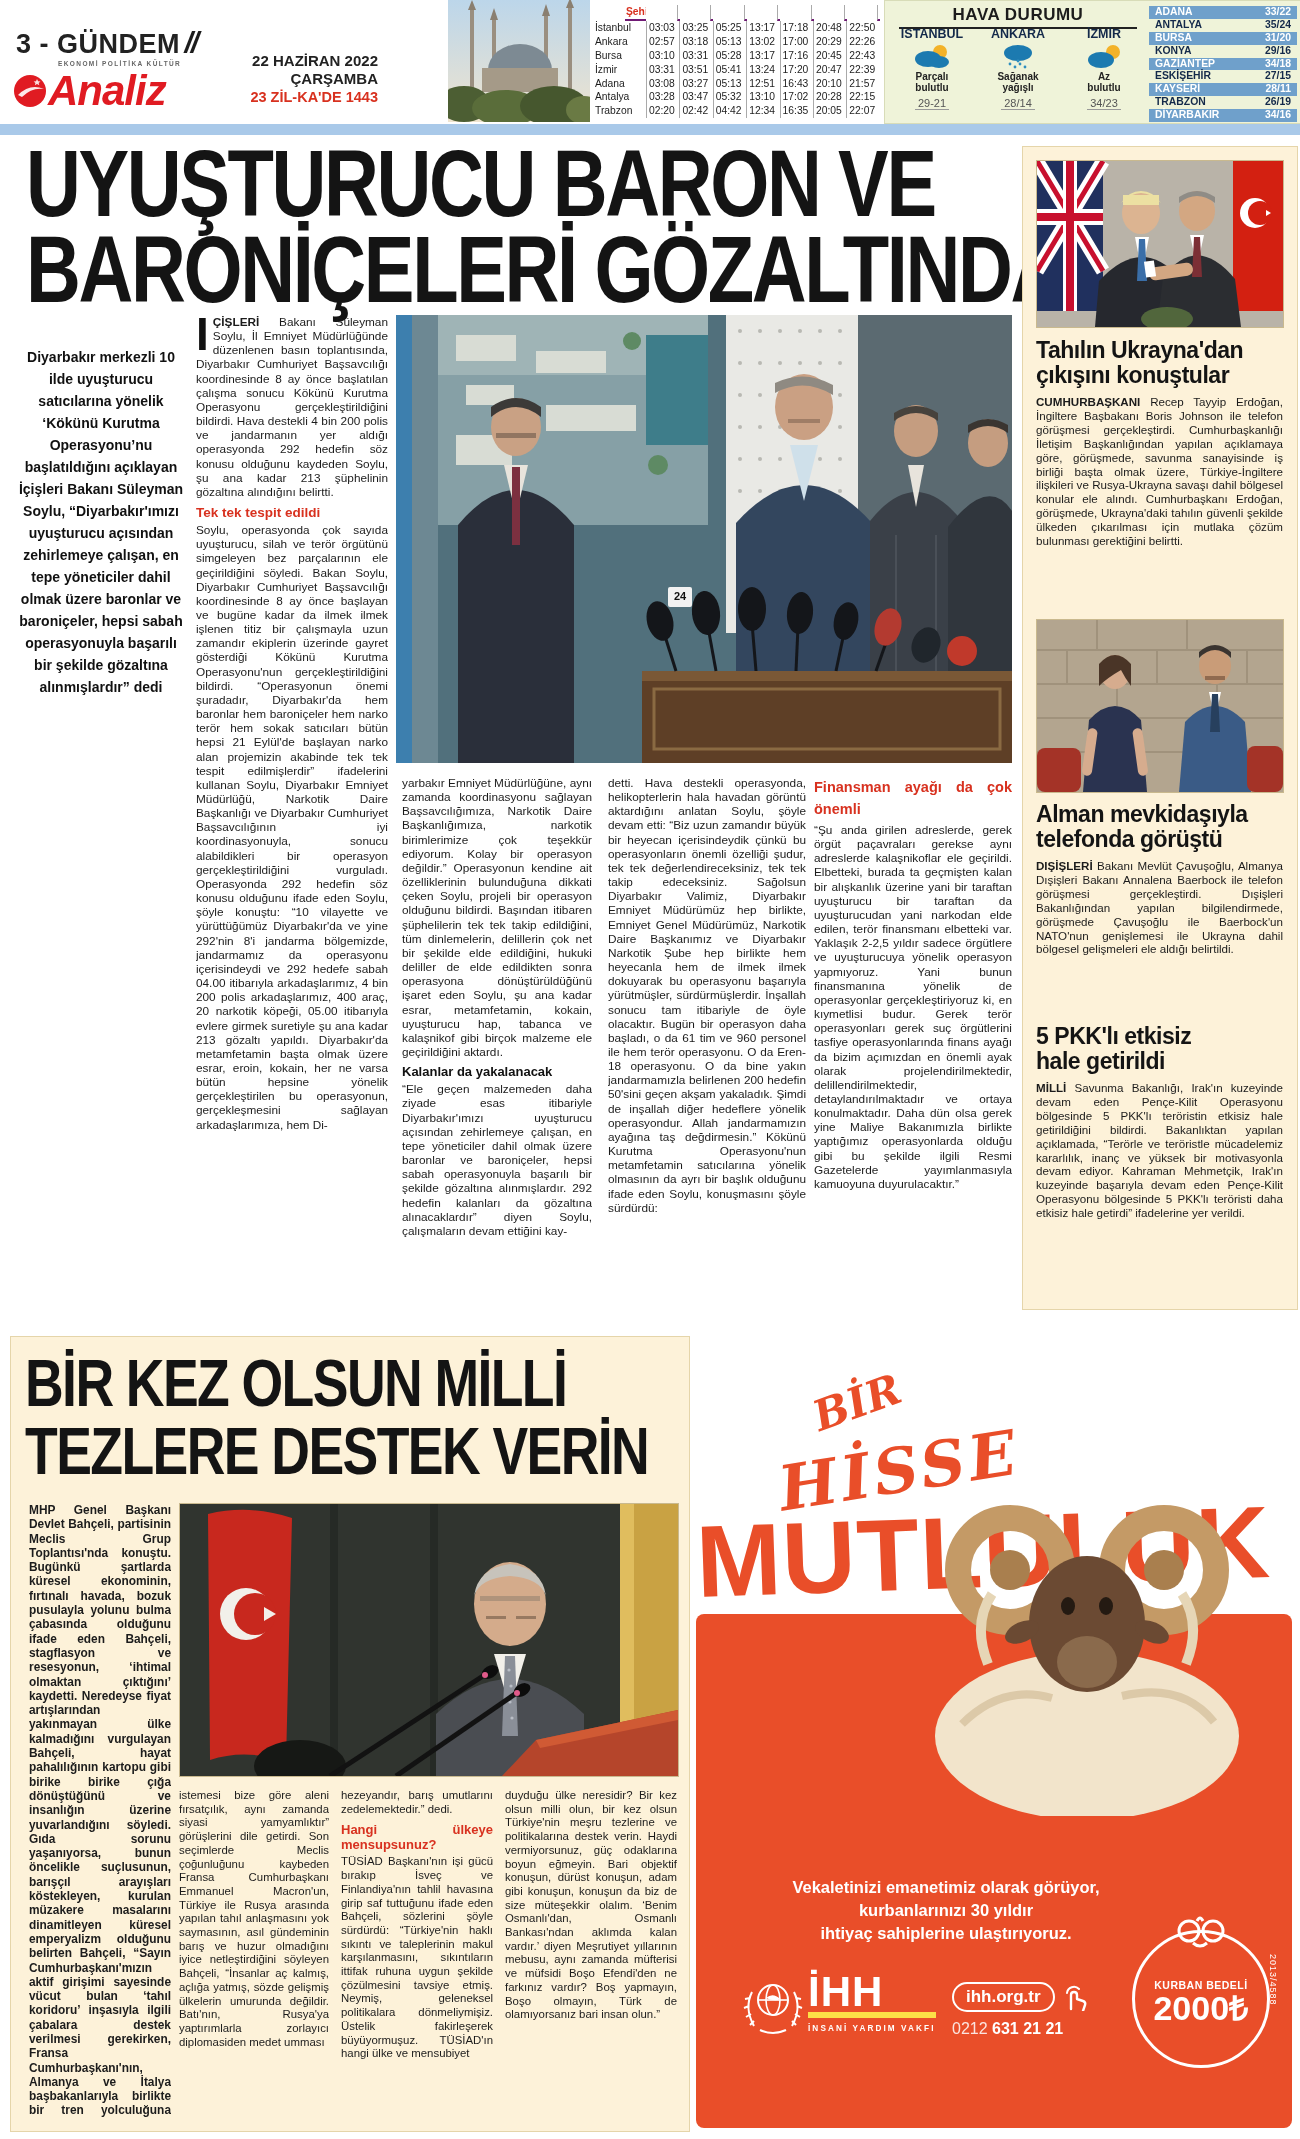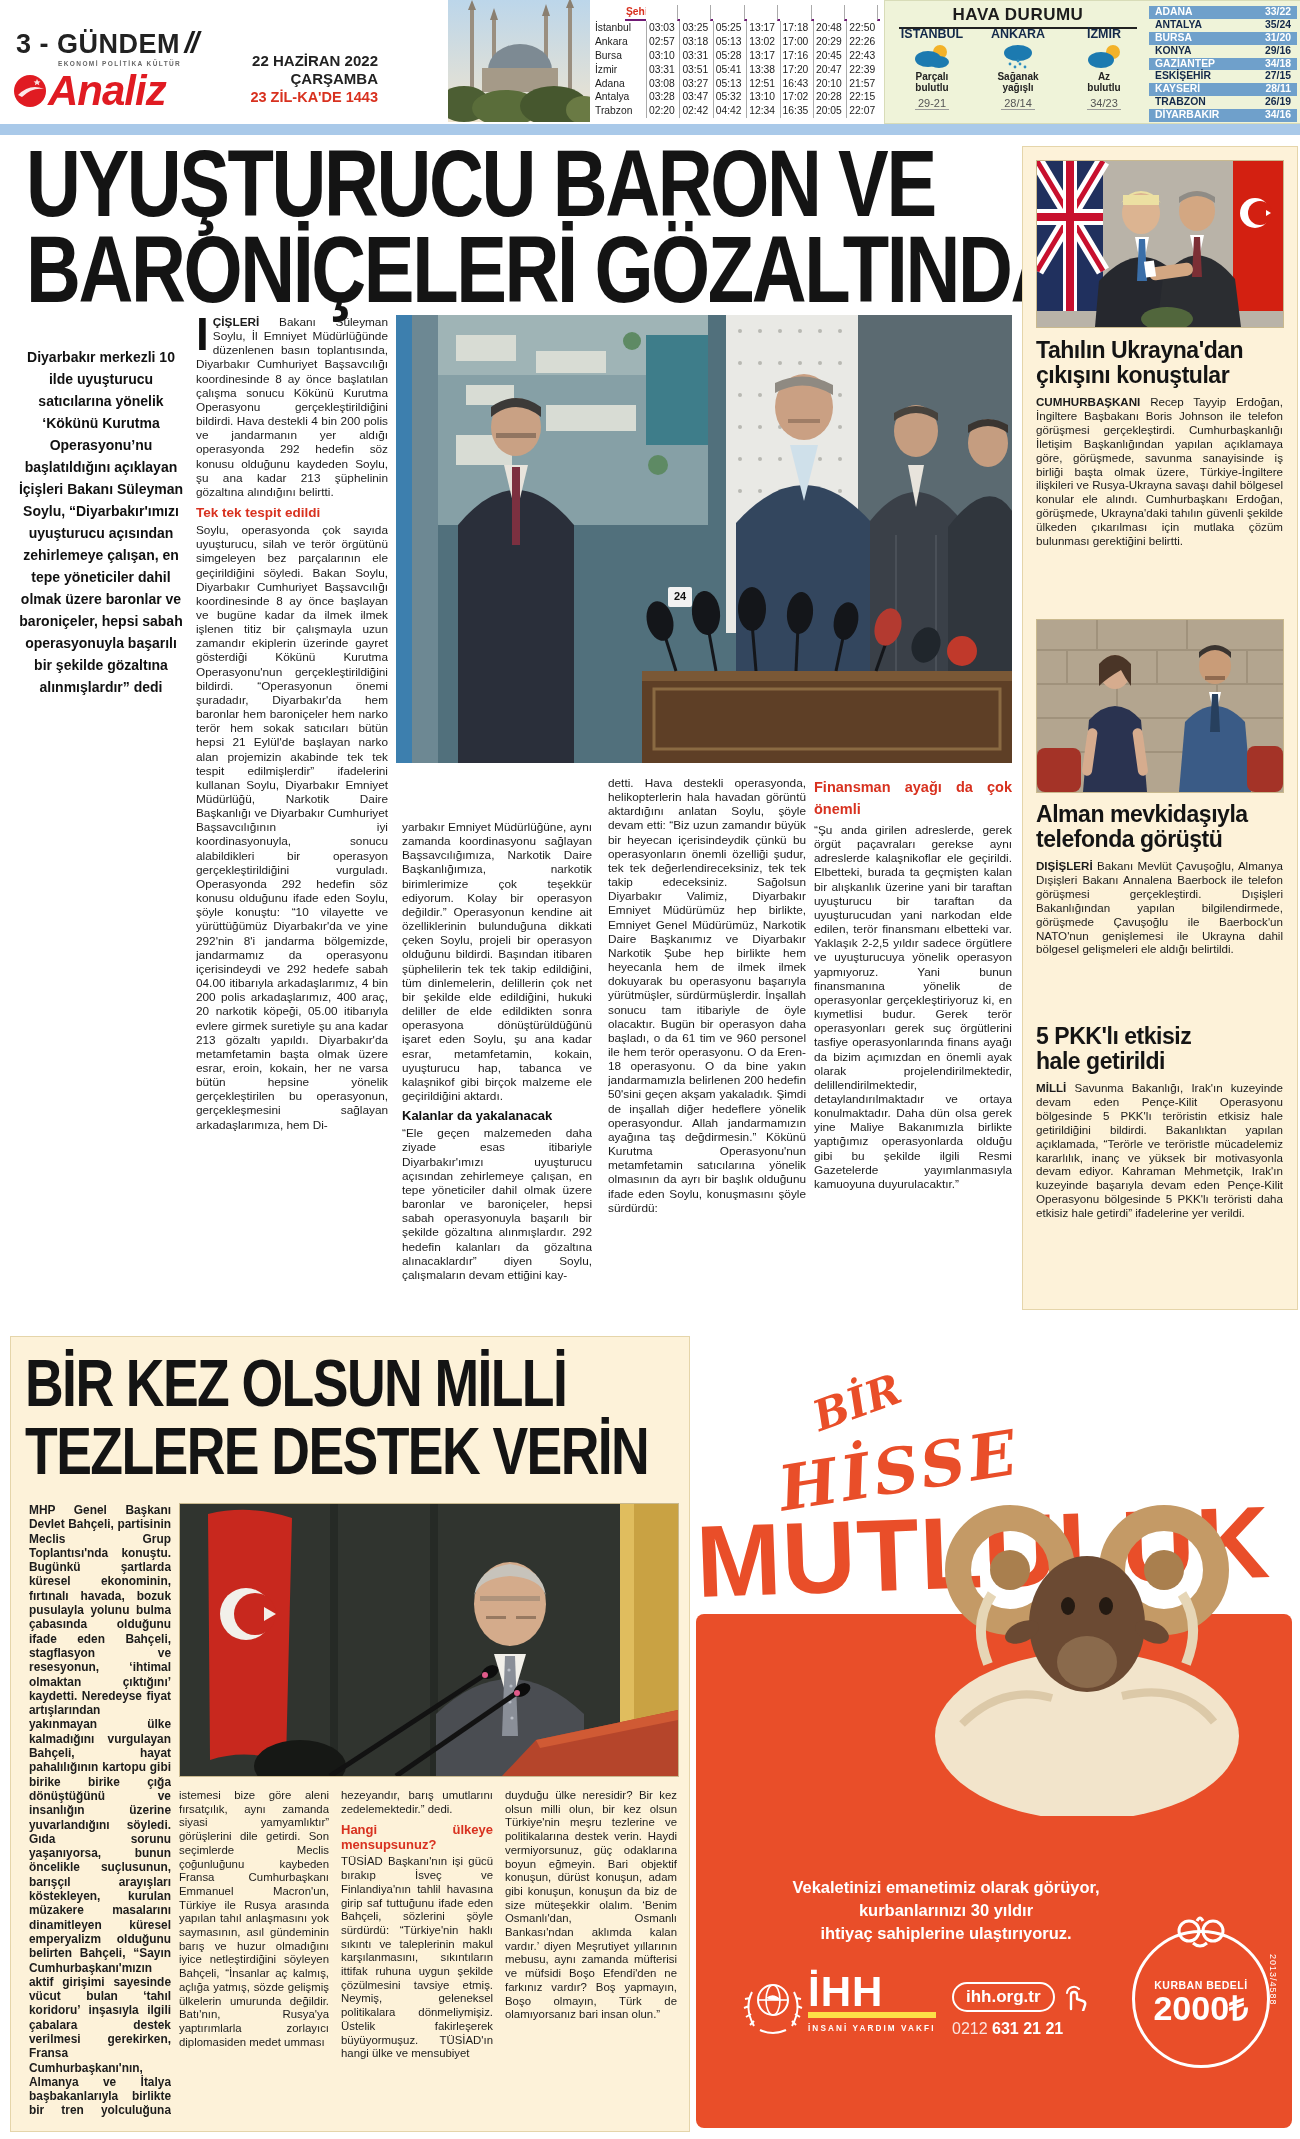--- a/index.html
+++ b/index.html
@@ -152,21 +152,21 @@
       <div class="c">03:31</div>
       <div class="c">05:28</div>
       <div class="c">13:17</div>
       <div class="c">17:16</div>
       <div class="c">20:45</div>
       <div class="c">22:43</div>
     <div class="c0">İzmir</div>
       <div class="c">03:31</div>
       <div class="c">03:51</div>
       <div class="c">05:41</div>
-      <div class="c">13:38</div>
+      <div class="c">13:24</div>
       <div class="c">17:20</div>
       <div class="c">20:47</div>
       <div class="c">22:39</div>
     <div class="c0">Adana</div>
       <div class="c">03:08</div>
       <div class="c">03:27</div>
       <div class="c">05:13</div>
       <div class="c">12:51</div>
       <div class="c">16:43</div>
       <div class="c">20:10</div>
@@ -415,21 +415,21 @@
         <ellipse cx="404" cy="298" rx="13" ry="21" transform="rotate(6 404 298)"></ellipse>
         <ellipse cx="450" cy="306" rx="12" ry="19" transform="rotate(12 450 306)"></ellipse>
       </g>
       <ellipse cx="492" cy="312" rx="13" ry="19" transform="rotate(16 492 312)" fill="#b33a30"></ellipse>
       <ellipse cx="530" cy="330" rx="14" ry="18" transform="rotate(20 530 330)" fill="#20262c"></ellipse>
       <circle cx="566" cy="336" r="15" fill="#c0392b"></circle>
     </svg>
     <span class="abs mic-cube" style="left:272px;top:272px;width:24px;height:20px;">24</span>
   </div>
 
-  <div class="abs body-txt just" style="left:402px;top:776px;width:190px;height:557px;margin-top:44px;">
+  <div class="abs body-txt just" style="left:402px;top:776px;width:190px;height:557px;">
     <span>yarbakır Emniyet Müdürlüğüne, aynı zamanda koordinasyonu sağlayan Başsavcılığımıza, Narkotik Daire Başkanlığımıza, narkotik birimlerimize çok teşekkür ediyorum. Kolay bir operasyon değildir.” Operasyonun kendine ait özelliklerinin bulunduğuna dikkati çeken Soylu, projeli bir operasyon olduğunu bildirdi. Başından itibaren şüphelilerin tek tek takip edildiğini, tüm dinlemelerin, delillerin çok net bir şekilde elde edildiğini, hukuki deliller de elde edildikten sonra operasyona dönüştürüldüğünü işaret eden Soylu, şu ana kadar esrar, metamfetamin, kokain, uyuşturucu hap, tabanca ve kalaşnikof gibi birçok malzeme ele geçirildiğini aktardı.</span>
     <div class="sub-black">Kalanlar da yakalanacak</div>
     <span>“Ele geçen malzemeden daha ziyade esas itibariyle Diyarbakır'ımızı uyuşturucu açısından zehirlemeye çalışan, en tepe yöneticiler dahil olmak üzere baronlar ve baroniçeler, hepsi sabah operasyonuyla başarılı bir şekilde gözaltına alınmışlardır. 292 hedefin kalanları da gözaltına alınacaklardır” diyen Soylu, çalışmaların devam ettiğini kay-</span>
   </div>
 
   <div class="abs body-txt just" style="left:608px;top:776px;width:198px;height:557px;">
     <span>detti. Hava destekli operasyonda, helikopterlerin hala havadan görüntü aktardığını anlatan Soylu, şöyle devam etti: “Biz uzun zamandır büyük bir heyecan içerisindeydik çünkü bu operasyonların önemli özelliği şudur, tek tek değerlendireceksiniz, tek tek takip edeceksiniz. Sağolsun Diyarbakır Valimiz, Diyarbakır Emniyet Müdürümüz hep birlikte, Emniyet Genel Müdürümüz, Narkotik Daire Başkanımız ve Diyarbakır Narkotik Şube hep birlikte hem heyecanla hem de ilmek ilmek dokuyarak bu operasyonu başarıyla yürütmüşler, sürdürmüşlerdir. İnşallah sonucu tam itibariyle de öyle olacaktır. Bugün bir operasyon daha başladı, o da 61 tim ve 960 personel ile hem terör operasyonu. O da Eren-18 operasyonu. O da bine yakın jandarmamızla belirlenen 200 hedefin 50'sini geçen akşam yakaladık. Şimdi de inşallah diğer hedeflere yönelik operasyondur. Allah jandarmamızın ayağına taş değdirmesin.” Kökünü Kurutma Operasyonu'nun metamfetamin satıcılarına yönelik olmasının da ayrı bir başlık olduğunu ifade eden Soylu, konuşmasını şöyle sürdürdü:</span>
   </div>
 
   <div class="abs body-txt just" style="left:814px;top:776px;width:198px;height:557px;">

